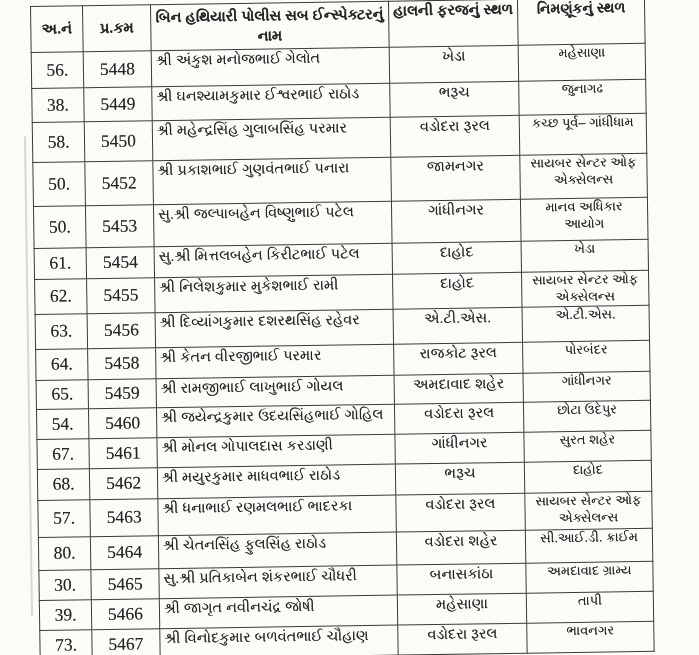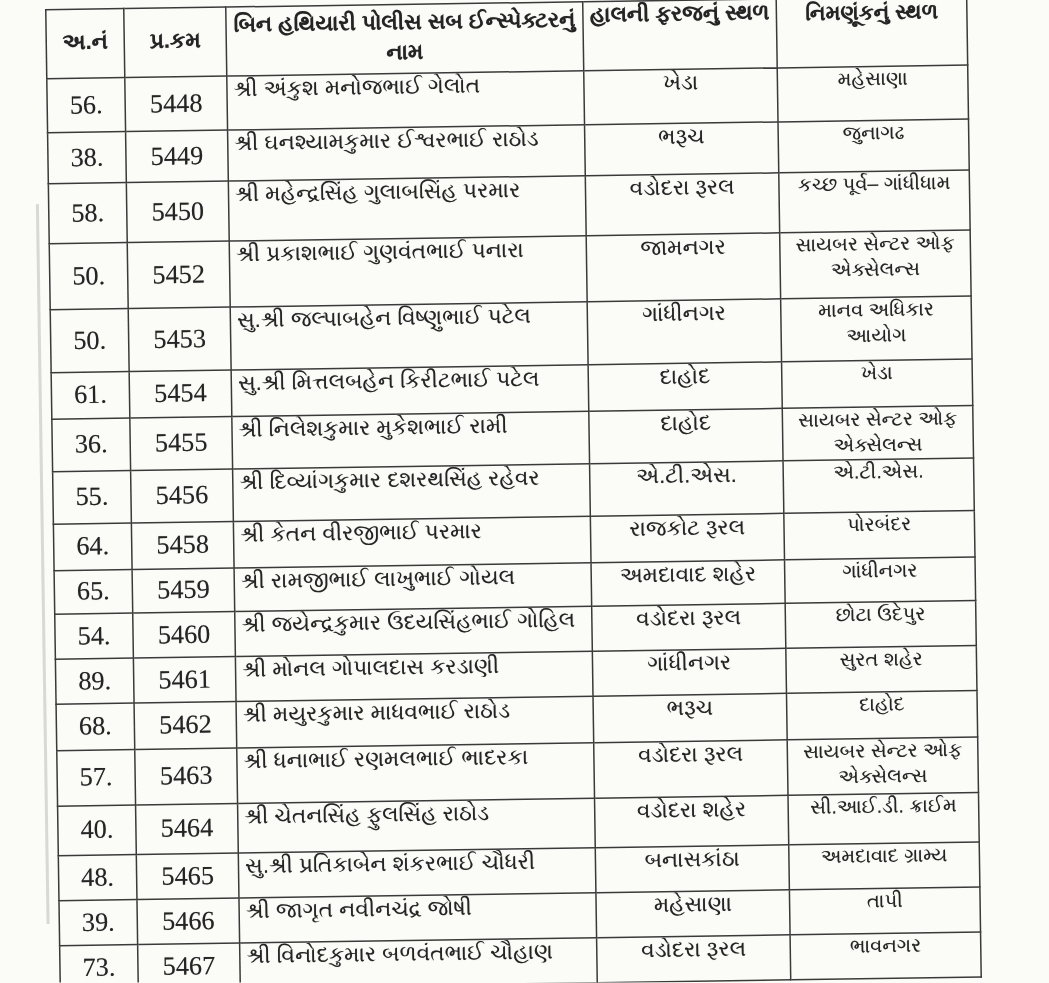--- a/index.html
+++ b/index.html
@@ -108,28 +108,28 @@
             <td class="col-posting">માનવ અધિકાર આયોગ</td>
           </tr>
           <tr style="height: 31px;">
             <td class="col-sr">61.</td>
             <td class="col-code">5454</td>
             <td class="col-name">સુ.શ્રી મિત્તલબહેન કિરીટભાઈ પટેલ</td>
             <td class="col-duty">દાહોદ</td>
             <td class="col-posting">ખેડા</td>
           </tr>
           <tr style="height: 35px;">
-            <td class="col-sr">36.</td>
+            <td class="col-sr">62.</td>
             <td class="col-code">5455</td>
             <td class="col-name">શ્રી નિલેશકુમાર મુકેશભાઈ રામી</td>
             <td class="col-duty">દાહોદ</td>
             <td class="col-posting">સાયબર સેન્ટર ઓફ એક્સેલન્સ</td>
           </tr>
           <tr style="height: 35px;">
-            <td class="col-sr">55.</td>
+            <td class="col-sr">63.</td>
             <td class="col-code">5456</td>
             <td class="col-name">શ્રી દિવ્યાંગકુમાર દશરથસિંહ રહેવર</td>
             <td class="col-duty">એ.ટી.એસ.</td>
             <td class="col-posting">એ.ટી.એસ.</td>
           </tr>
           <tr style="height: 31px;">
             <td class="col-sr">64.</td>
             <td class="col-code">5458</td>
             <td class="col-name">શ્રી કેતન વીરજીભાઈ પરમાર</td>
             <td class="col-duty">રાજકોટ રૂરલ</td>
@@ -143,49 +143,49 @@
             <td class="col-posting">ગાંધીનગર</td>
           </tr>
           <tr style="height: 30px;">
             <td class="col-sr">54.</td>
             <td class="col-code">5460</td>
             <td class="col-name">શ્રી જયેન્દ્રકુમાર ઉદયસિંહભાઈ ગોહિલ</td>
             <td class="col-duty">વડોદરા રૂરલ</td>
             <td class="col-posting">છોટા ઉદેપુર</td>
           </tr>
           <tr style="height: 30px;">
-            <td class="col-sr">89.</td>
+            <td class="col-sr">67.</td>
             <td class="col-code">5461</td>
             <td class="col-name">શ્રી મોનલ ગોપાલદાસ કરડાણી</td>
             <td class="col-duty">ગાંધીનગર</td>
             <td class="col-posting">સુરત શહેર</td>
           </tr>
           <tr style="height: 31px;">
             <td class="col-sr">68.</td>
             <td class="col-code">5462</td>
             <td class="col-name">શ્રી મયુરકુમાર માધવભાઈ રાઠોડ</td>
             <td class="col-duty">ભરૂચ</td>
             <td class="col-posting">દાહોદ</td>
           </tr>
           <tr style="height: 37px;">
             <td class="col-sr">57.</td>
             <td class="col-code">5463</td>
             <td class="col-name">શ્રી ધનાભાઈ રણમલભાઈ ભાદરકા</td>
             <td class="col-duty">વડોદરા રૂરલ</td>
             <td class="col-posting">સાયબર સેન્ટર ઓફ એક્સેલન્સ</td>
           </tr>
           <tr style="height: 33px;">
-            <td class="col-sr">40.</td>
+            <td class="col-sr">80.</td>
             <td class="col-code">5464</td>
             <td class="col-name">શ્રી ચેતનસિંહ ફુલસિંહ રાઠોડ</td>
             <td class="col-duty">વડોદરા શહેર</td>
             <td class="col-posting">સી.આઈ.ડી. ક્રાઈમ</td>
           </tr>
           <tr style="height: 30px;">
-            <td class="col-sr">48.</td>
+            <td class="col-sr">30.</td>
             <td class="col-code">5465</td>
             <td class="col-name">સુ.શ્રી પ્રતિકાબેન શંકરભાઈ ચૌધરી</td>
             <td class="col-duty">બનાસકાંઠા</td>
             <td class="col-posting">અમદાવાદ ગ્રામ્ય</td>
           </tr>
           <tr style="height: 30px;">
             <td class="col-sr">39.</td>
             <td class="col-code">5466</td>
             <td class="col-name">શ્રી જાગૃત નવીનચંદ્ર જોષી</td>
             <td class="col-duty">મહેસાણા</td>

